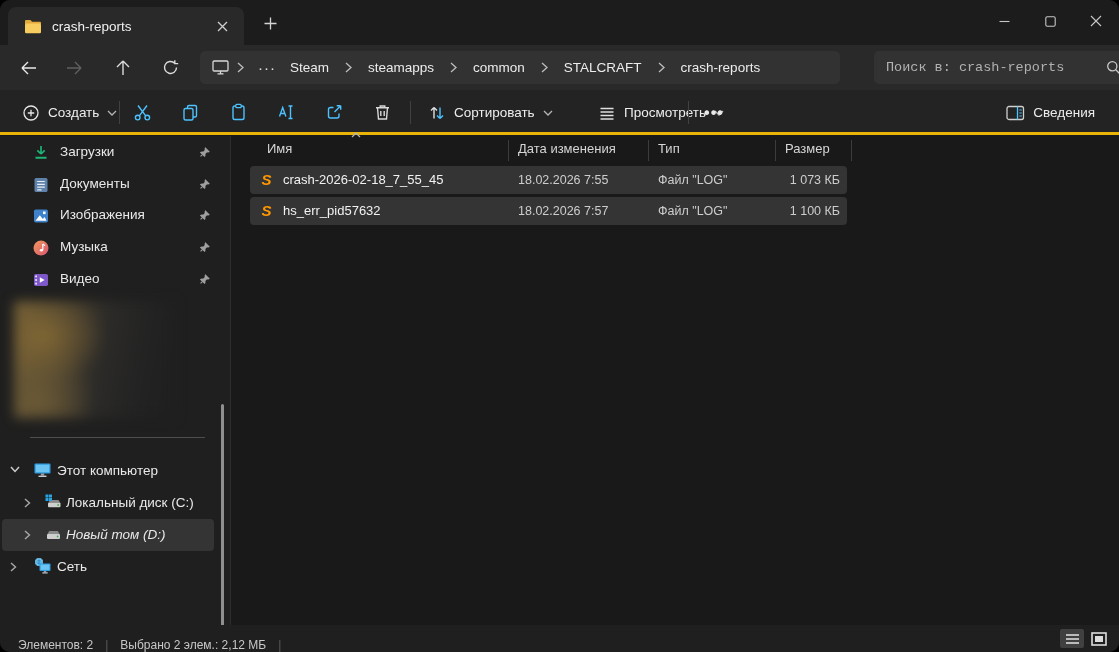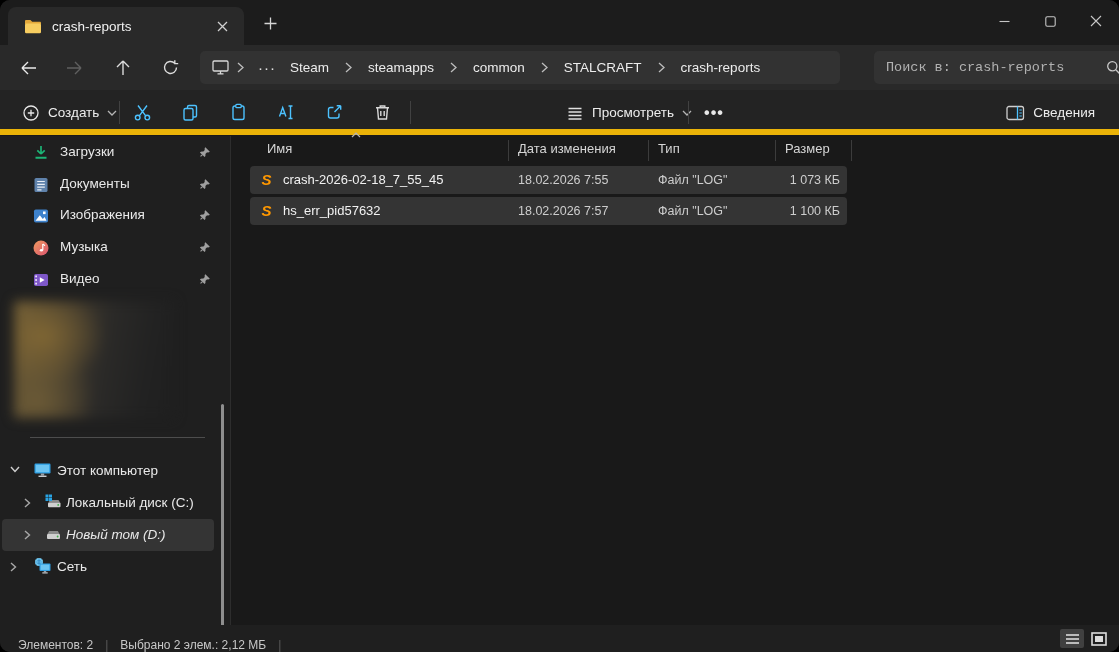--- a/index.html
+++ b/index.html
@@ -33,21 +33,21 @@
   .crumb-sep { margin:0 8px; display:flex; align-items:center; }
   .crumb { font-size:13.5px; color:#ececec; padding:3px 8px; border-radius:4px; white-space:nowrap; }
   .crumb-overflow { font-size:15px; color:#e0e0e0; letter-spacing:1px; padding:0 6px; }
   .searchbox {
     position:absolute; left:874px; top:6px; width:259px; height:33px;
     background:#323232; border-radius:5px;
     display:flex; align-items:center; padding:0 12px;font-family:Liberation Mono, monospace;
   }
   .search-text { flex:1; font-size:13.5px; color:#b2b2b2; }
   
-  .toolbar { position:absolute; left:0; top:90px; width:1119px; height:45px; background:#232323; border-bottom:6px solid #eab308; }
+  .toolbar { position:absolute; left:0; top:90px; width:1119px; height:45px; background:#232323; border-bottom:3px solid #eab308; }
   .tb-btn { position:absolute; top:5px; height:35px; display:flex; align-items:center; gap:8px; padding:0 10px; border-radius:5px; color:#ededed; font-size:13.5px; white-space:nowrap; }
   .tb-icon { position:absolute; top:5px; width:40px; height:35px; display:flex; align-items:center; justify-content:center; border-radius:5px; }
   .tb-sep { position:absolute; top:11px; width:1px; height:23px; background:#414141; }
   .tb-more { font-weight:bold; font-size:16px; letter-spacing:1px; color:#e8e8e8; }
   
   .sidebar { position:absolute; left:0; top:136px; width:230px; height:489px; background:#1f1f1f; }
   .side-divider { position:absolute; left:230px; top:136px; width:1px; height:489px; background:#2d2d2d; }
   .side-item { position:absolute; left:4px; width:212px; height:30px; border-radius:4px; }
   .side-icon { position:absolute; left:28px; top:6px; }
   .side-label { position:absolute; left:56px; top:6px; font-size:13.5px; color:#e9e9e9; }
@@ -256,21 +256,35 @@
     </div>
     <div class="tb-icon" style="left:362px">
       <svg width="19" height="19" viewBox="0 0 19 19">
           <path d="M3 4.8 H16 M7.2 4.8 V3 H11.8 V4.8" stroke="#d8d8d8" stroke-width="1.4" fill="none"></path>
           <path d="M4.5 4.8 L5.5 16 H13.5 L14.5 4.8" stroke="#d8d8d8" stroke-width="1.4" fill="none"></path>
           <path d="M7.8 8 V13 M11.2 8 V13" stroke="#d8d8d8" stroke-width="1.4"></path>
         </svg>
     </div>
     <div class="tb-sep" style="left:410px"></div>
 
-    <div class="tb-btn" style="left:556px">
+    <div class="tb-btn" style="left:418px">
+      <span>
+        <svg width="18" height="18" viewBox="0 0 18 18">
+            <path d="M6 14.5 V3.5 M6 3.5 L3 6.5 M6 3.5 L9 6.5" stroke="#e0e0e0" stroke-width="1.4" fill="none"></path>
+            <path d="M12 3.5 V14.5 M12 14.5 L9 11.5 M12 14.5 L15 11.5" stroke="#4cc2ff" stroke-width="1.4" fill="none"></path>
+          </svg>
+      </span>
+      <span>Сортировать</span>
+      <span>
+        <svg width="10" height="6" viewBox="0 0 10 6">
+            <path d="M1 1 L5 5 L9 1" stroke="#b5b5b5" stroke-width="1.3" fill="none"></path>
+          </svg>
+      </span>
+    </div>
+    <div class="tb-btn" style="left:588px">
       <span>
         <svg width="18" height="18" viewBox="0 0 18 18">
             <path d="M2.5 4.5 H15.5 M2.5 8 H15.5 M2.5 11.5 H15.5 M2.5 15 H15.5" stroke="#e0e0e0" stroke-width="1.4"></path>
           </svg>
       </span>
       <span>Просмотреть</span>
       <span>
         <svg width="10" height="6" viewBox="0 0 10 6">
             <path d="M1 1 L5 5 L9 1" stroke="#b5b5b5" stroke-width="1.3" fill="none"></path>
           </svg>

